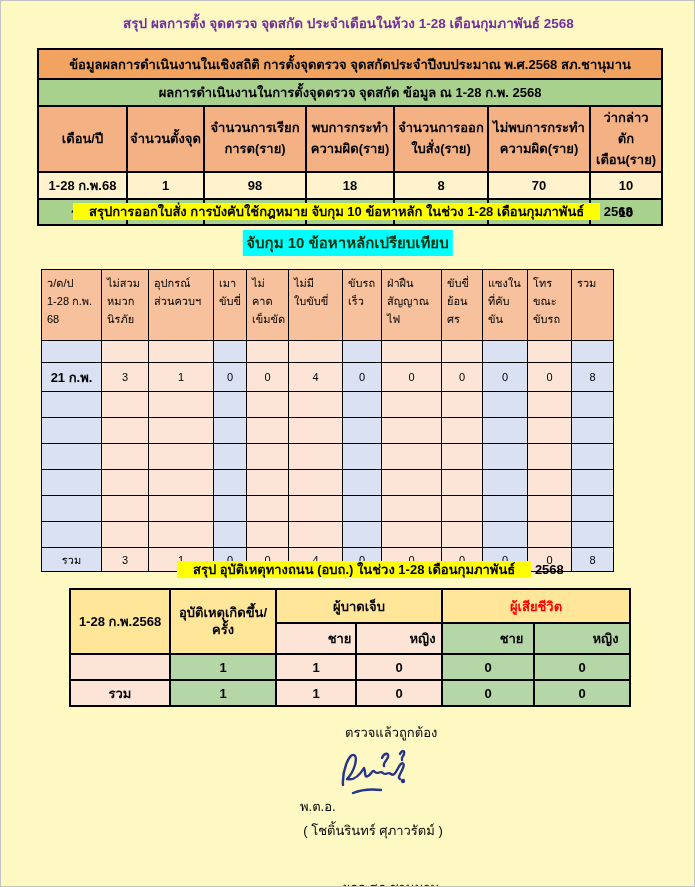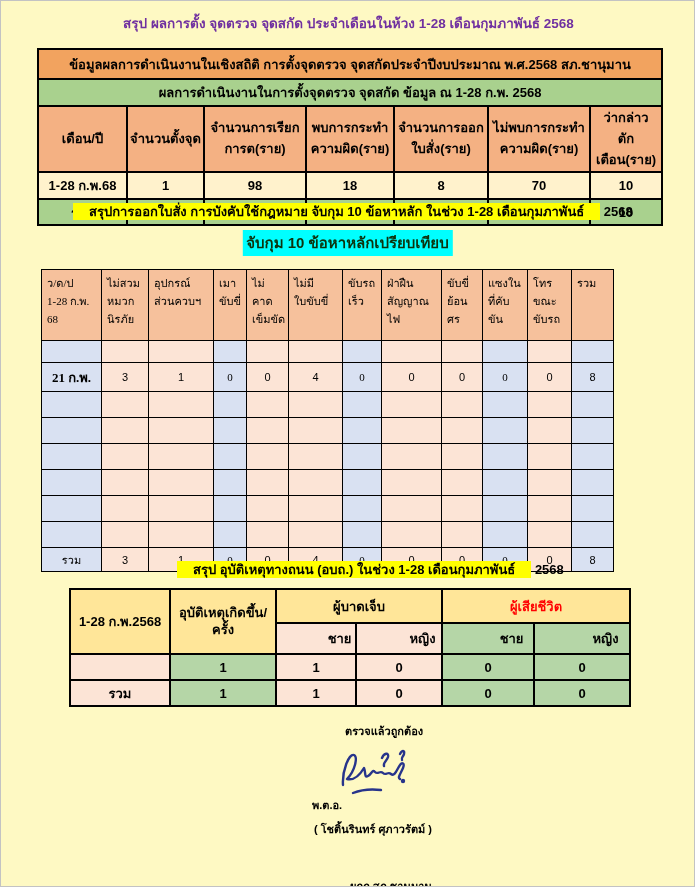--- a/index.html
+++ b/index.html
@@ -25,21 +25,21 @@
   .hl-line{font-size:13px;font-weight:bold;white-space:nowrap;}
   .hl-line .hl{background:var(--yellow);padding:1px 16px;}
   .citations-line{top:200px;left:72px;}
   .accidents-line{top:558px;left:176px;}
   .arrests-title{top:229px;left:50%;transform:translateX(-50%);font-size:15px;font-weight:bold;
                  background:var(--cyan);color:#0d330d;padding:1px 4px;white-space:nowrap;}
 
   
   .t2{top:268px;left:40px;width:572px;}
   .t2 td{border:1px solid #000;font-size:11px;text-align:center;background:var(--peach);overflow:hidden;}
-  .t2 td:nth-child(3n+1){background:var(--blue);font-family:Liberation Serif, serif;}
+  .t2 td:nth-child(3n+1){background:var(--blue);}
   .t2 td:last-child{background:var(--blue);}
   .t2 tr.head td{background:var(--t2-header-orange);text-align:left;vertical-align:top;
                  padding:4px 1px 0 5px;line-height:1.65;height:66px;font-weight:normal;}
   .t2 tr.r-short td{height:19px;}
   .t2 tr.r-day td{height:26px;}
   .t2 tr.r-empty td{height:23px;}
   .t2 tr.r-total td{height:21px;}
   .t2 .day-lbl{font-size:13px;font-weight:bold;}
 
   
@@ -48,23 +48,23 @@
   .t3 .y{background:var(--t3-yellow);}
   .t3 .pk{background:var(--peach);}
   .t3 .gr{background:var(--t3-green);}
   .t3 .red-txt{color:var(--red);}
   .t3 tr.h1 td{height:30px;}
   .t3 tr.h2 td{height:27px;padding-left:48px;}
   .t3 tr.d td{height:22px;}
   .t3 .two-line{line-height:1.25;}
 
   
-  .f-txt{font-size:11px;font-weight:bold;white-space:nowrap;}
+  .f-txt{font-size:13px;font-weight:normal;white-space:nowrap;}
   .checked{top:721px;left:344px;}
-  .rank{top:795px;left:299px;margin-left:12px;}
+  .rank{top:795px;left:299px;}
   .name{top:819px;left:372px;transform:translateX(-50%);}
   .position{top:876px;left:390px;transform:translateX(-50%);}
   .sig{top:744px;left:336px;}
 </style>
 </head>
 <body>
 
 <div class="page">
 
   <div class="abs doc-title">สรุป ผลการตั้ง จุดตรวจ จุดสกัด ประจำเดือนในห้วง  1-28 เดือนกุมภาพันธ์ 2568</div>

